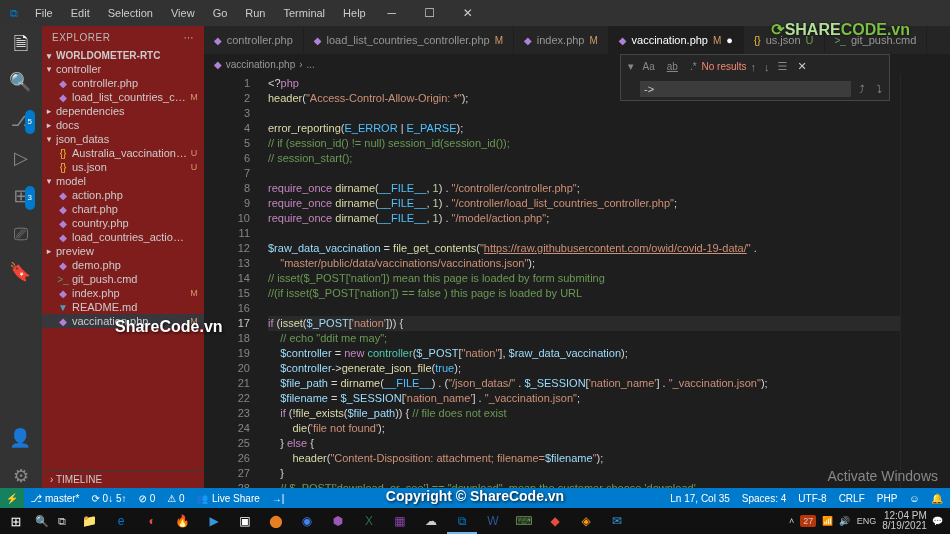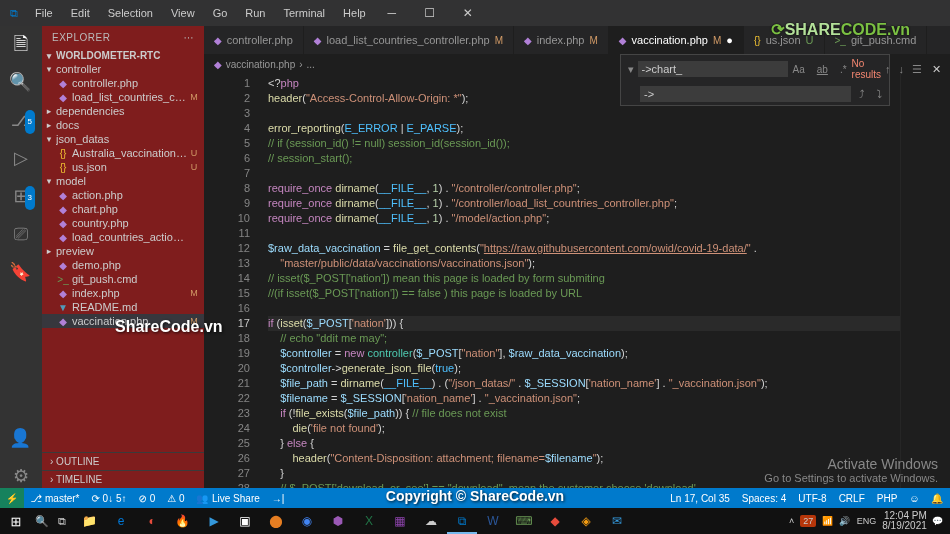--- a/index.html
+++ b/index.html
@@ -239,21 +239,20 @@
             <span class="stat"></span>
           </div>
           <div class="row indent1 active">
             <span class="chev"></span>
             <span class="ico php">◆</span>
             <span class="lbl">vaccination.php</span>
             <span class="stat">M</span>
           </div>
         </div>
     </div>
-    <div class="outline-row">› <span>OUTLINE</span></div>
     <div class="outline-row">› <span>TIMELINE</span></div>
   </div>
 
   <div class="editor">
     <div class="tabs" id="tabs">
         <div class="tab">
           <span class="ico php">◆</span>
           <span>controller.php</span>
         </div>
         <div class="tab">
@@ -285,21 +284,20 @@
     <div class="breadcrumb">
       <span class="php">◆</span>
       <span>vaccination.php</span>
       <span>›</span>
       <span>...</span>
     </div>
 
     <div class="find-widget">
       <div class="row1">
         <span class="toggle">▾</span>
-        <input style="flex: 1 1 0%;" value="-&gt;chart_">
         <div class="fbtns">
           <span>Aa</span>
           <span><u>ab</u></span>
           <span>.*</span>
         </div>
         <span class="nores">No results</span>
         <span class="navbtn">↑</span>
         <span class="navbtn">↓</span>
         <span class="navbtn">☰</span>
         <span class="close">✕</span>
@@ -363,21 +361,20 @@
     <div class="item">UTF-8</div>
     <div class="item">CRLF</div>
     <div class="item">PHP</div>
     <div class="item">☺</div>
     <div class="item">🔔</div>
   </div>
 </div>
 
 <div class="activate">
   <div class="t">Activate Windows</div>
-  <div>Go to Settings to activate Windows.</div>
 </div>
 
 <div class="watermark-sc">⟳<span class="share">SHARE</span><span>CODE.vn</span></div>
 <div class="watermark-center">ShareCode.vn</div>
 <div class="copyright">Copyright © ShareCode.vn</div>
 
 <div class="taskbar">
   <div class="start">⊞</div>
   <div class="search">🔍</div>
   <div class="search">⧉</div>

